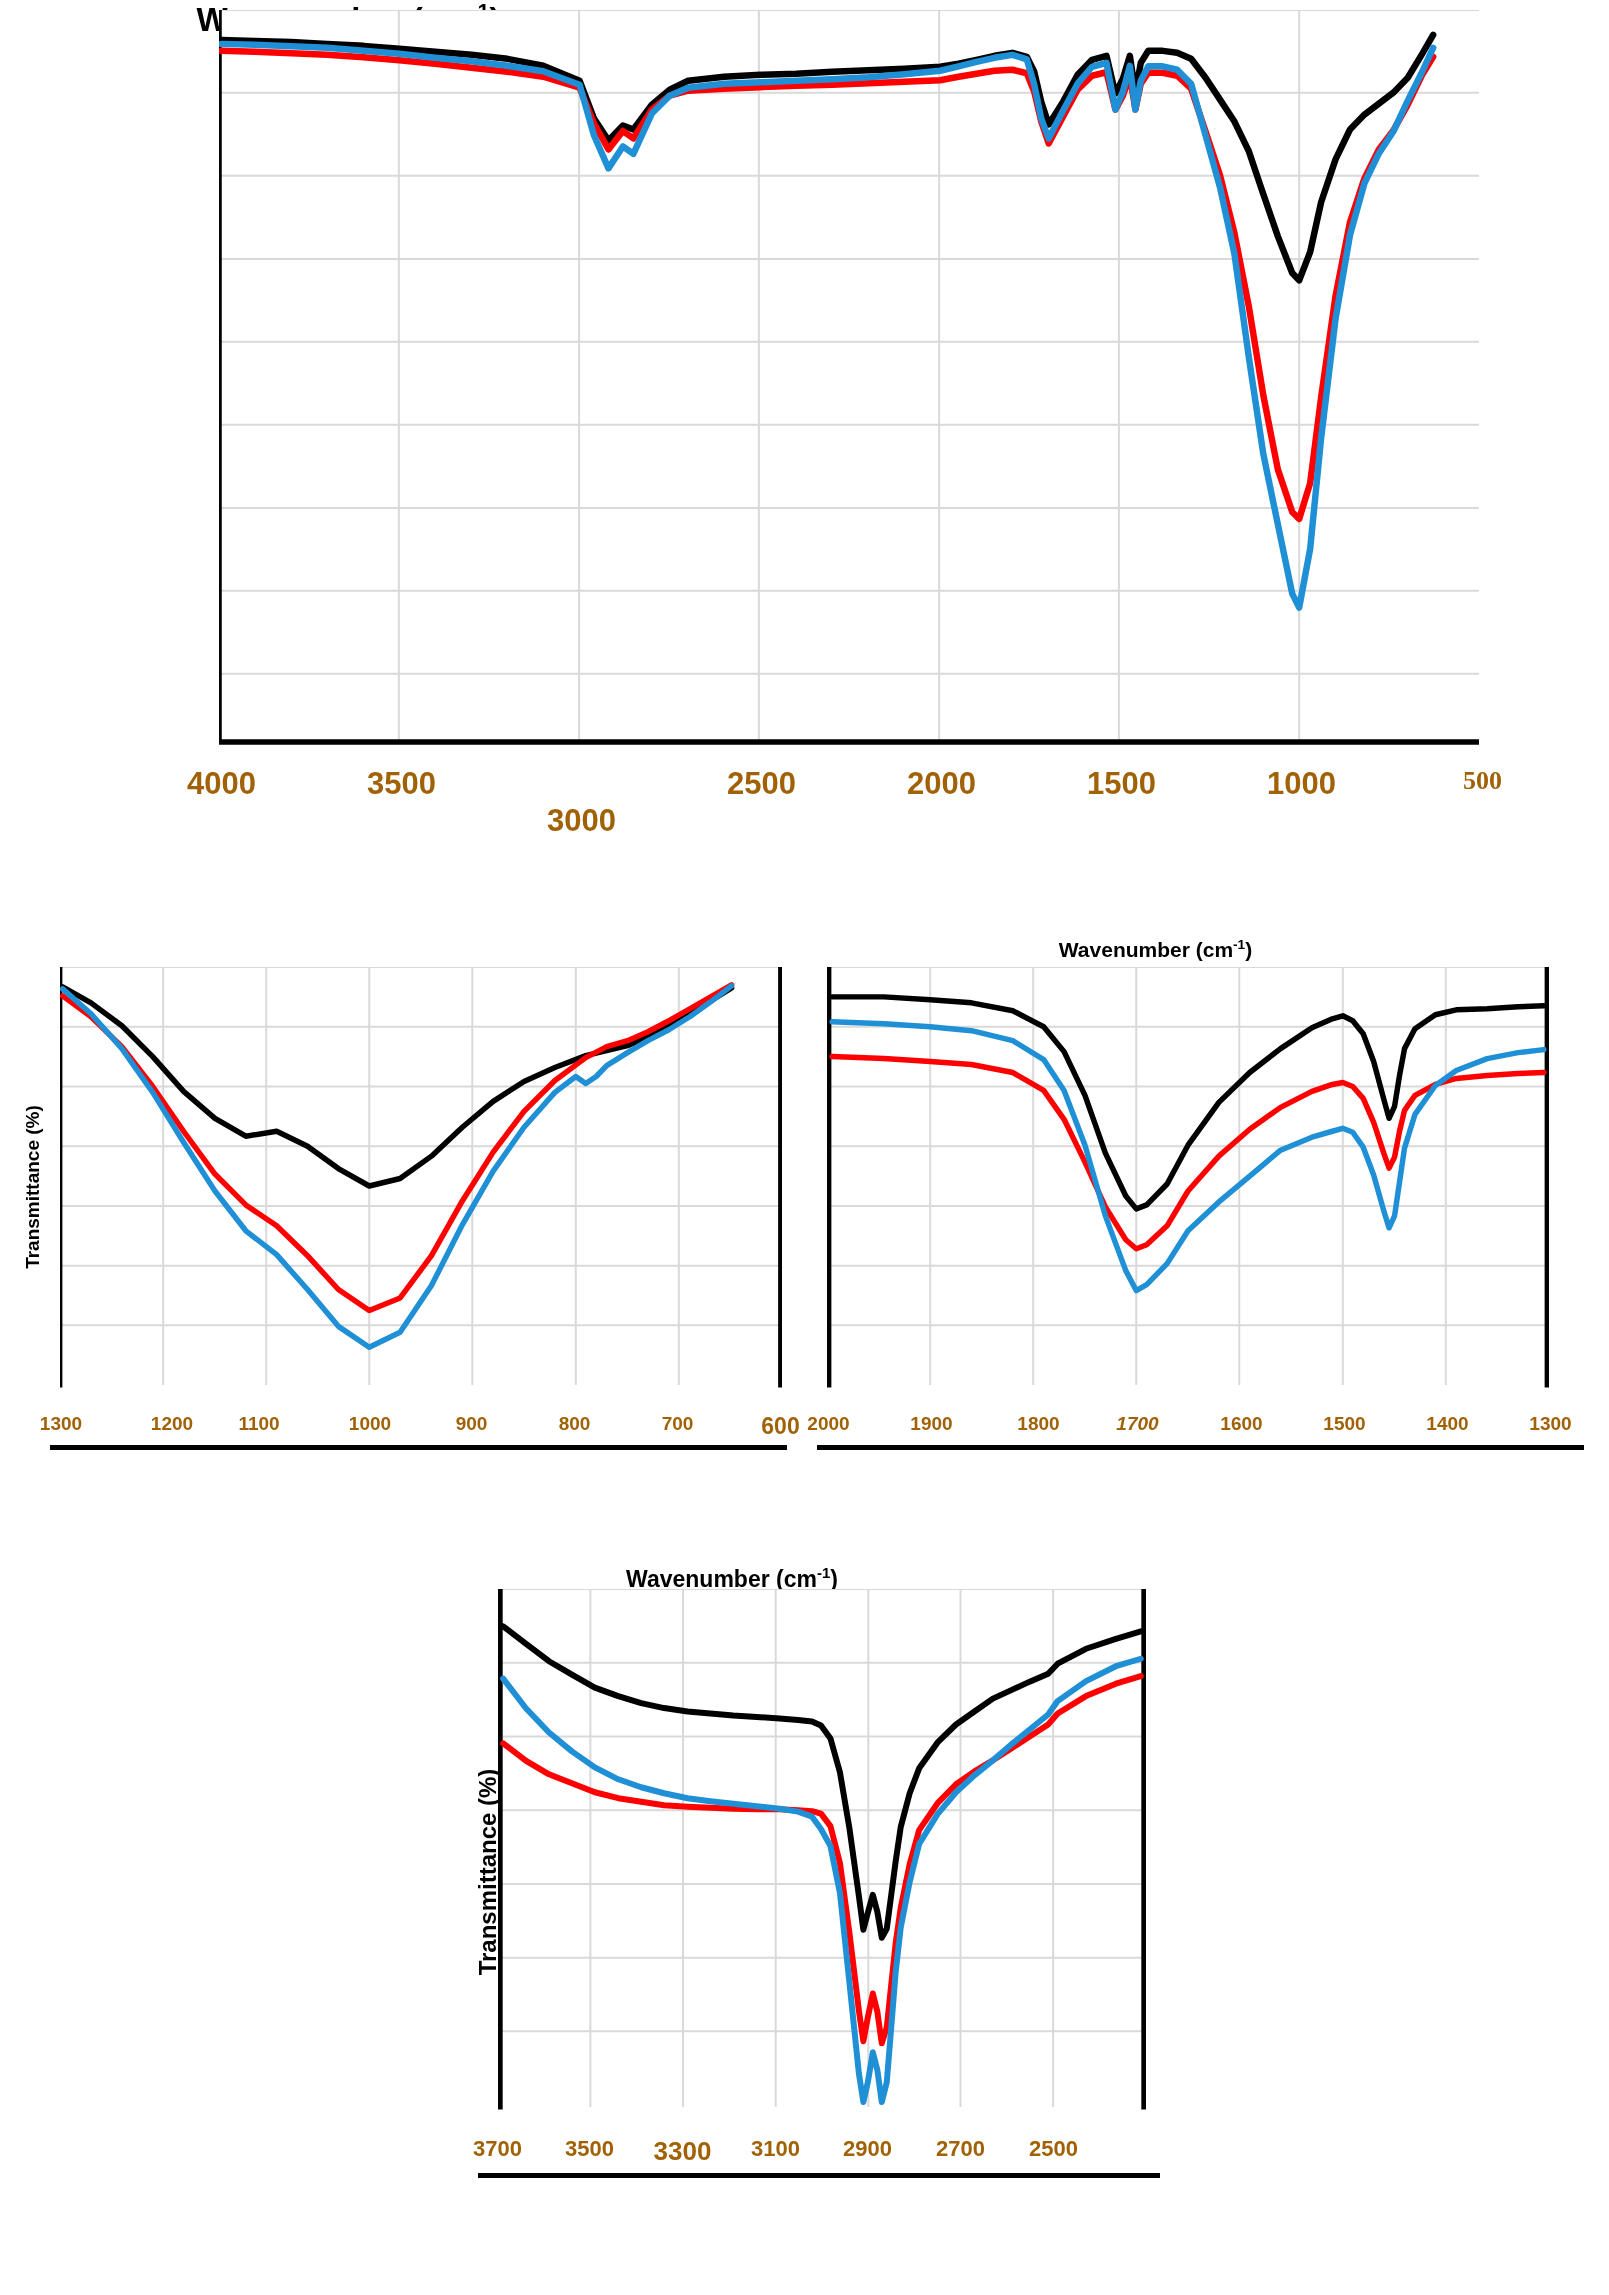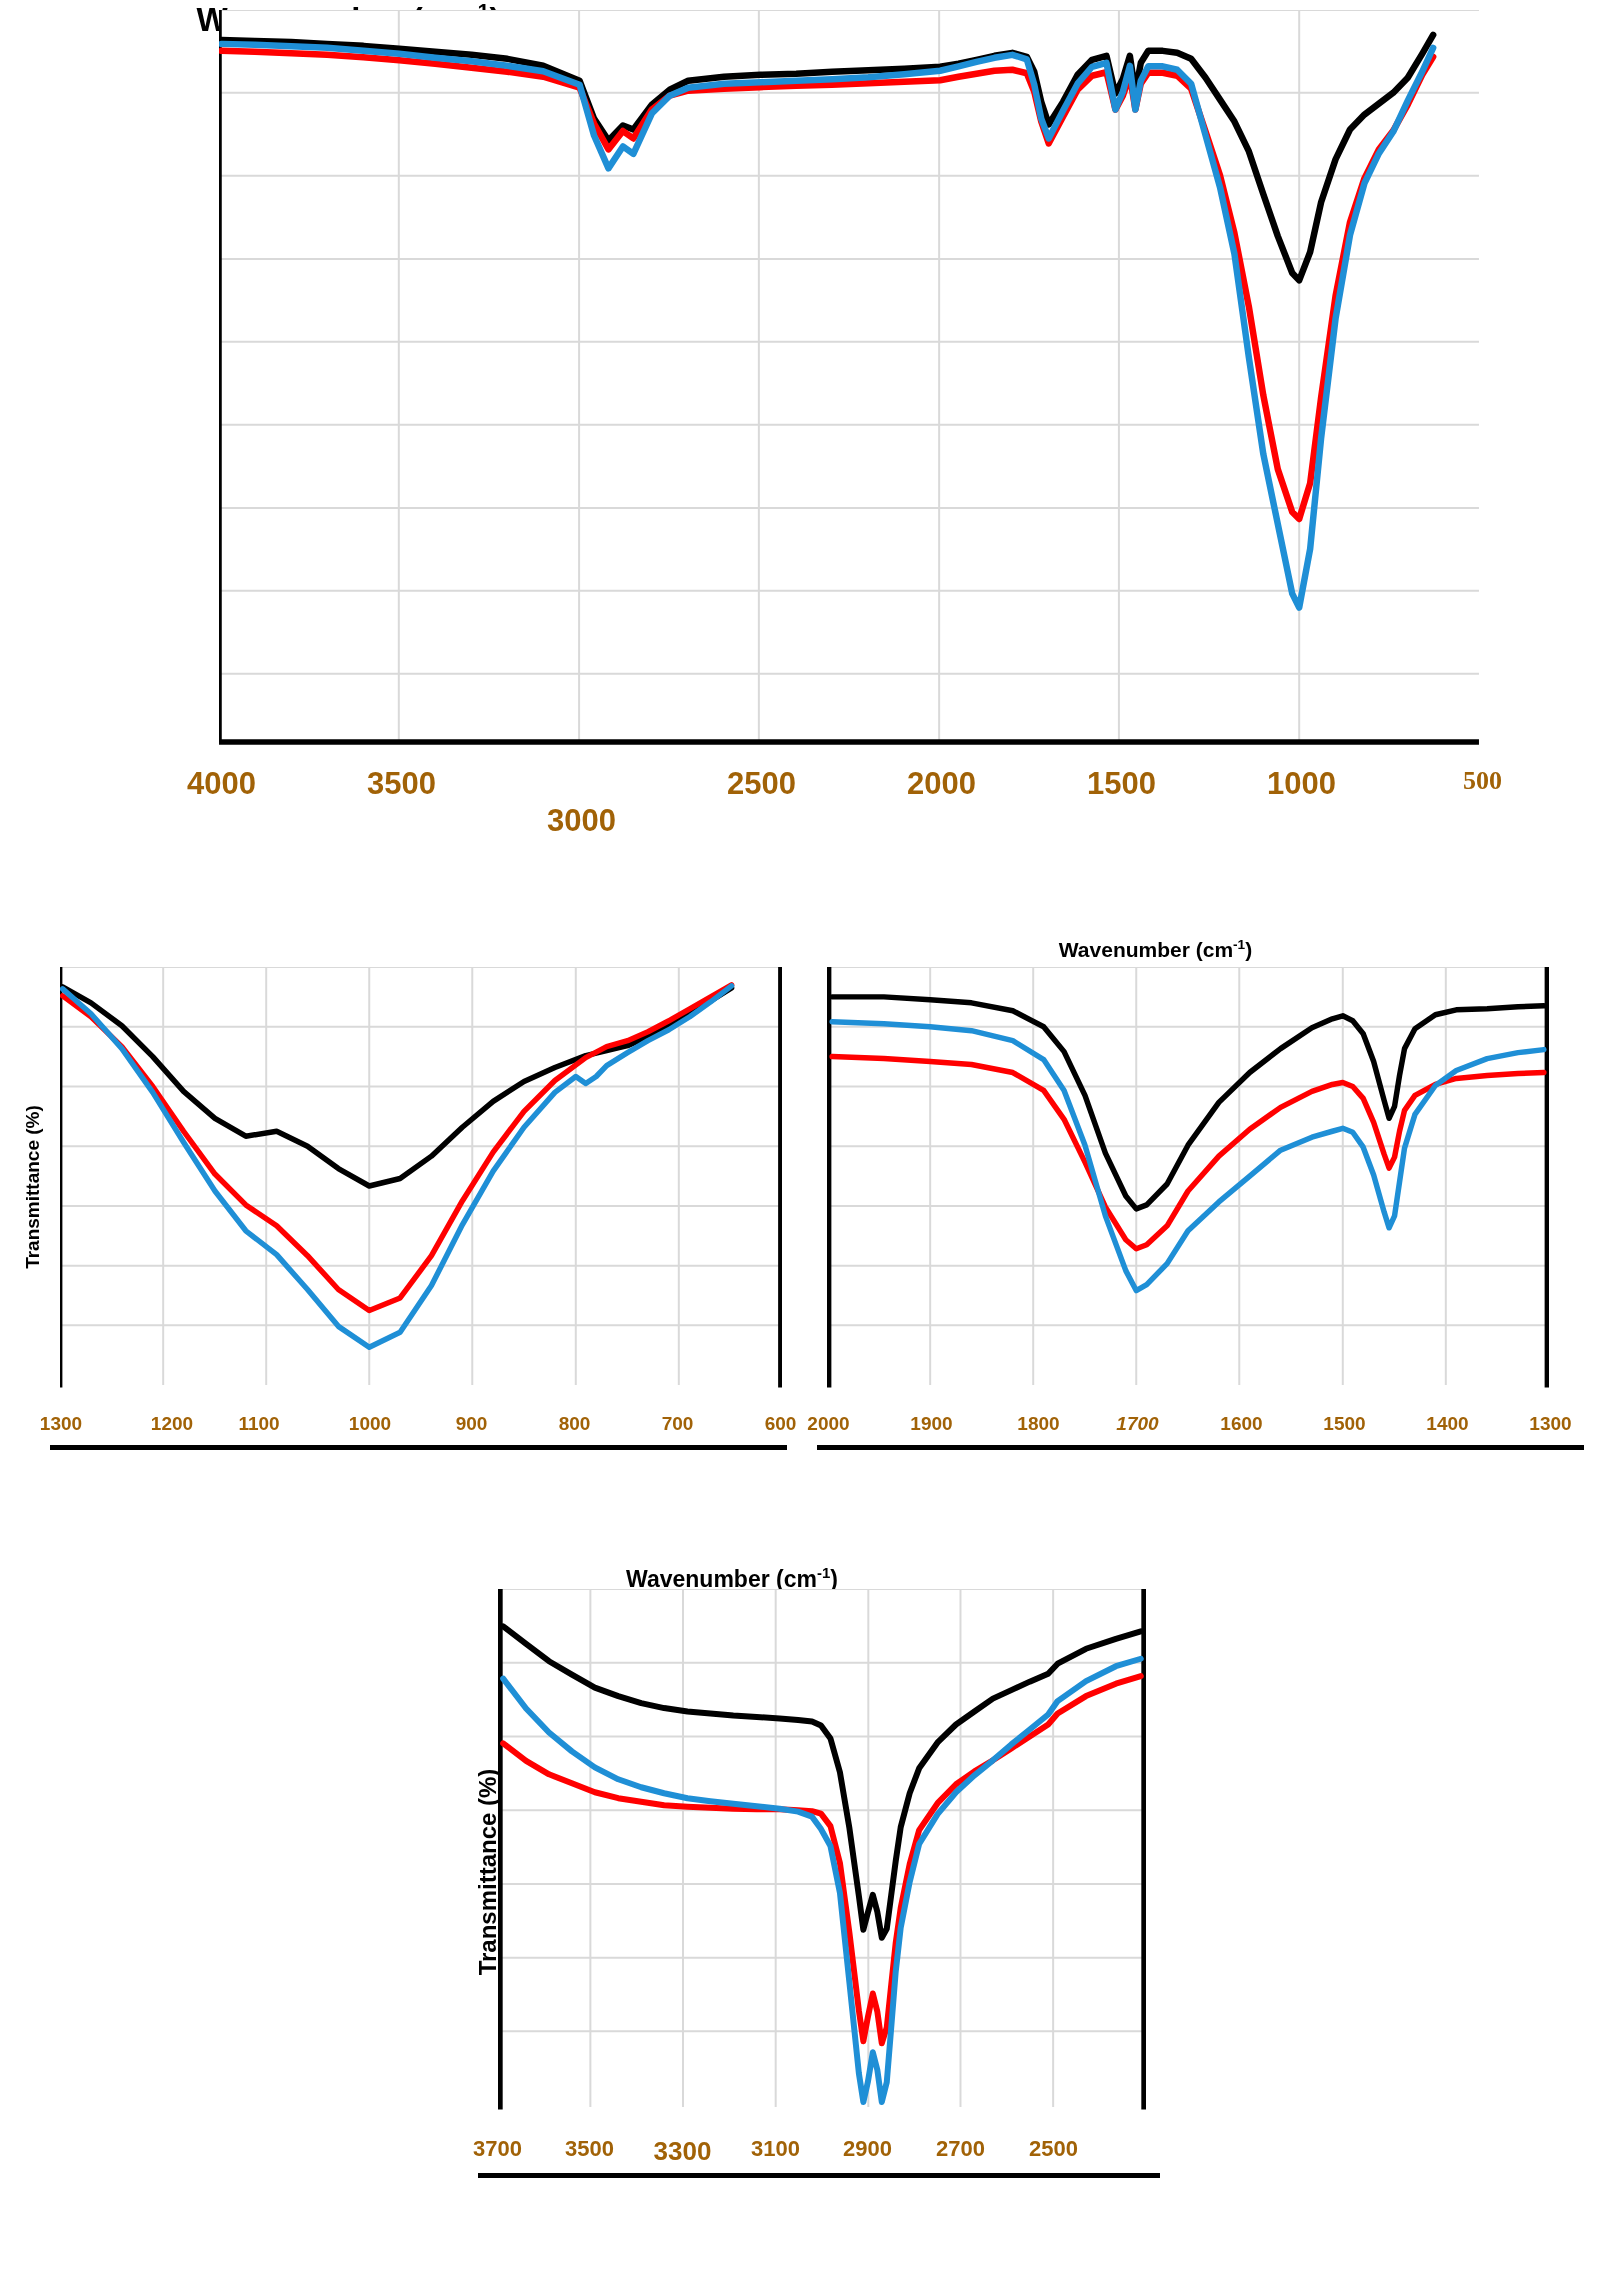--- a/index.html
+++ b/index.html
@@ -134,21 +134,21 @@
     </svg>
   </div>
 
   <div class="tick" style="left:26px; top:476px; width:70px; font-size:19px;">1300</div>
   <div class="tick" style="left:137px; top:476px; width:70px; font-size:19px;">1200</div>
   <div class="tick" style="left:224px; top:476px; width:70px; font-size:19px;">1100</div>
   <div class="tick" style="left:335px; top:476px; width:70px; font-size:19px;">1000</div>
   <div class="tick" style="left:439px; top:476px; width:65px; font-size:19px;">900</div>
   <div class="tick" style="left:542px; top:476px; width:65px; font-size:19px;">800</div>
   <div class="tick" style="left:645px; top:476px; width:65px; font-size:19px;">700</div>
-  <div class="tick" style="left:748px; top:476px; width:65px; font-size:19px;">600</div>
+  <div class="tick" style="left:748px; top:476px; width:65px; font-size:23px;">600</div>
 
   <div class="axis-line-h" style="left:50px; top:508px; width:737px; height:4.5px;"></div>
 </div>
 
 <div class="figure" id="fig-carbonyl" style="left:807px; top:937px; width:802px; height:588px;">
 
   <div class="plot-area" style="left:20px; top:30px; width:722px; height:438px;">
     <svg width="722" height="438" viewBox="0 0 1450 880">
       <g stroke="#d9d9d9" stroke-width="4">
         <line x1="0" y1="0" x2="1450" y2="0"></line>

